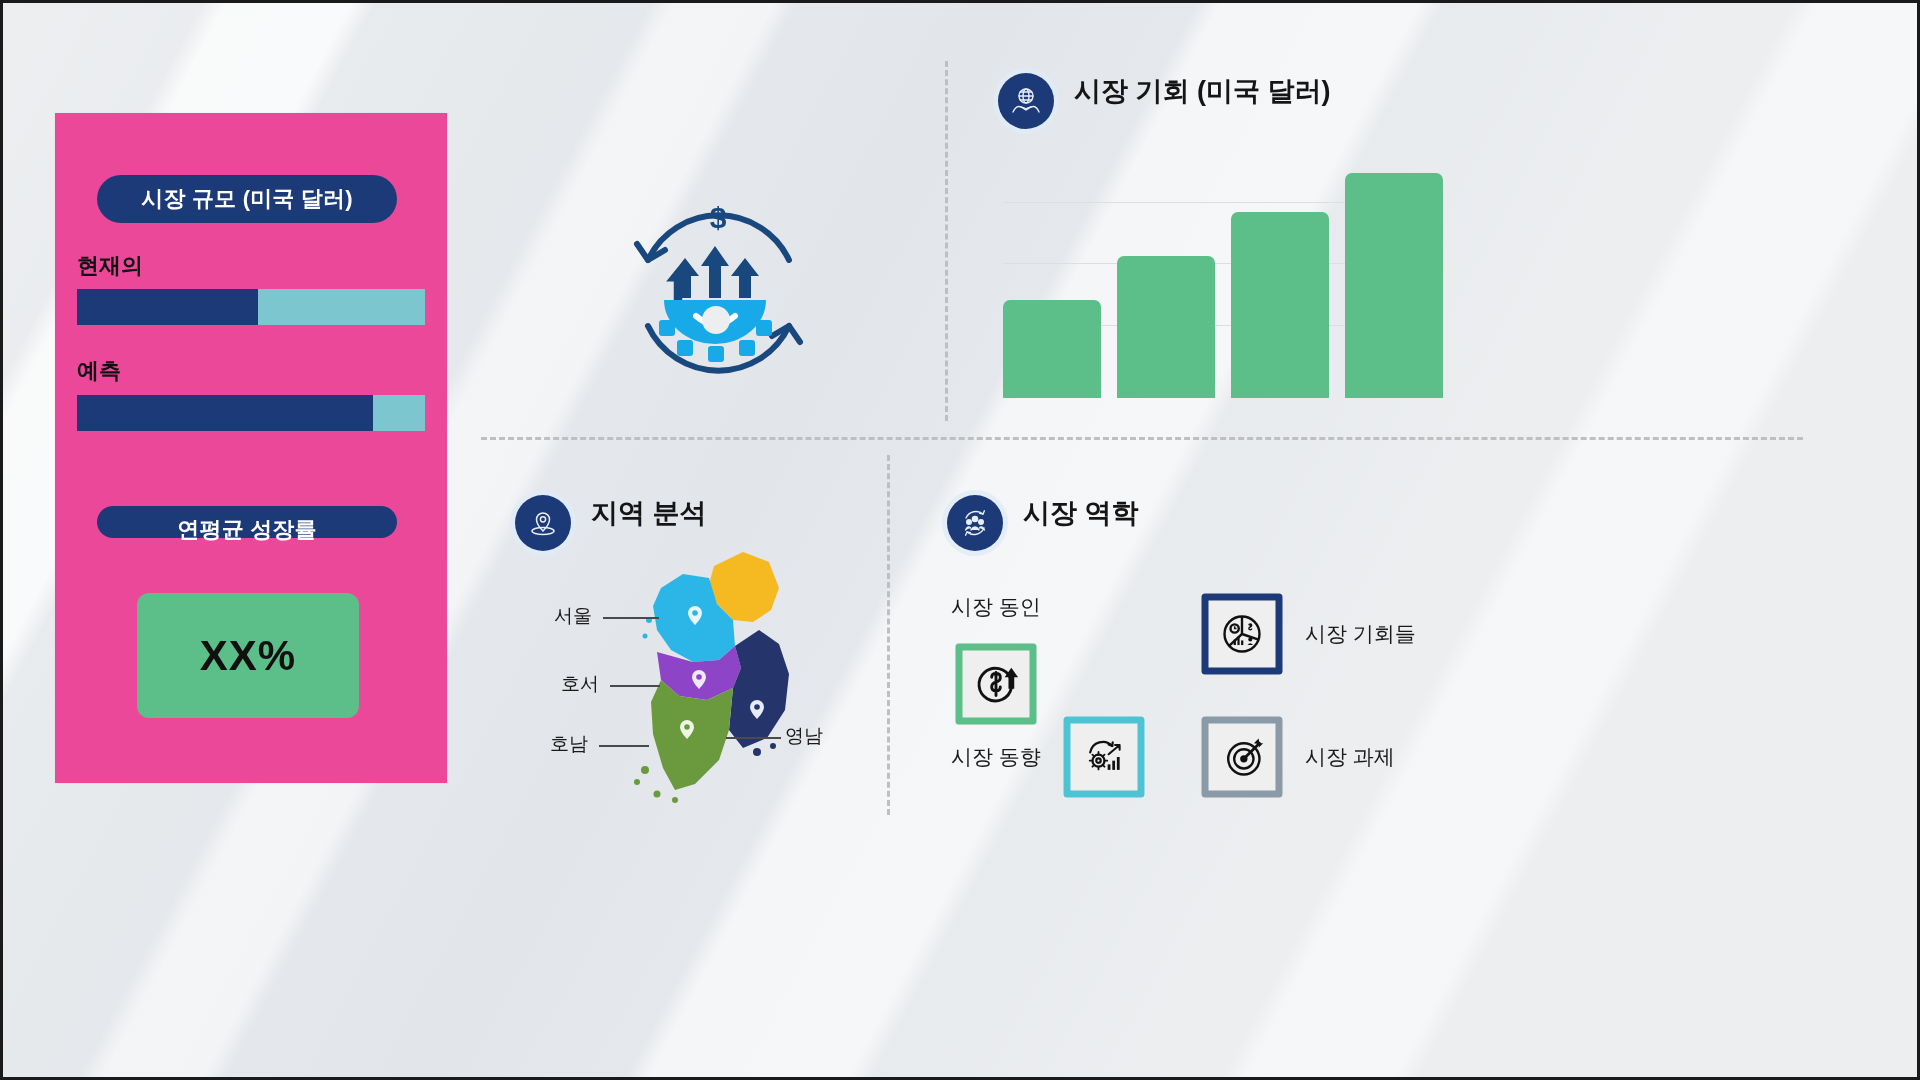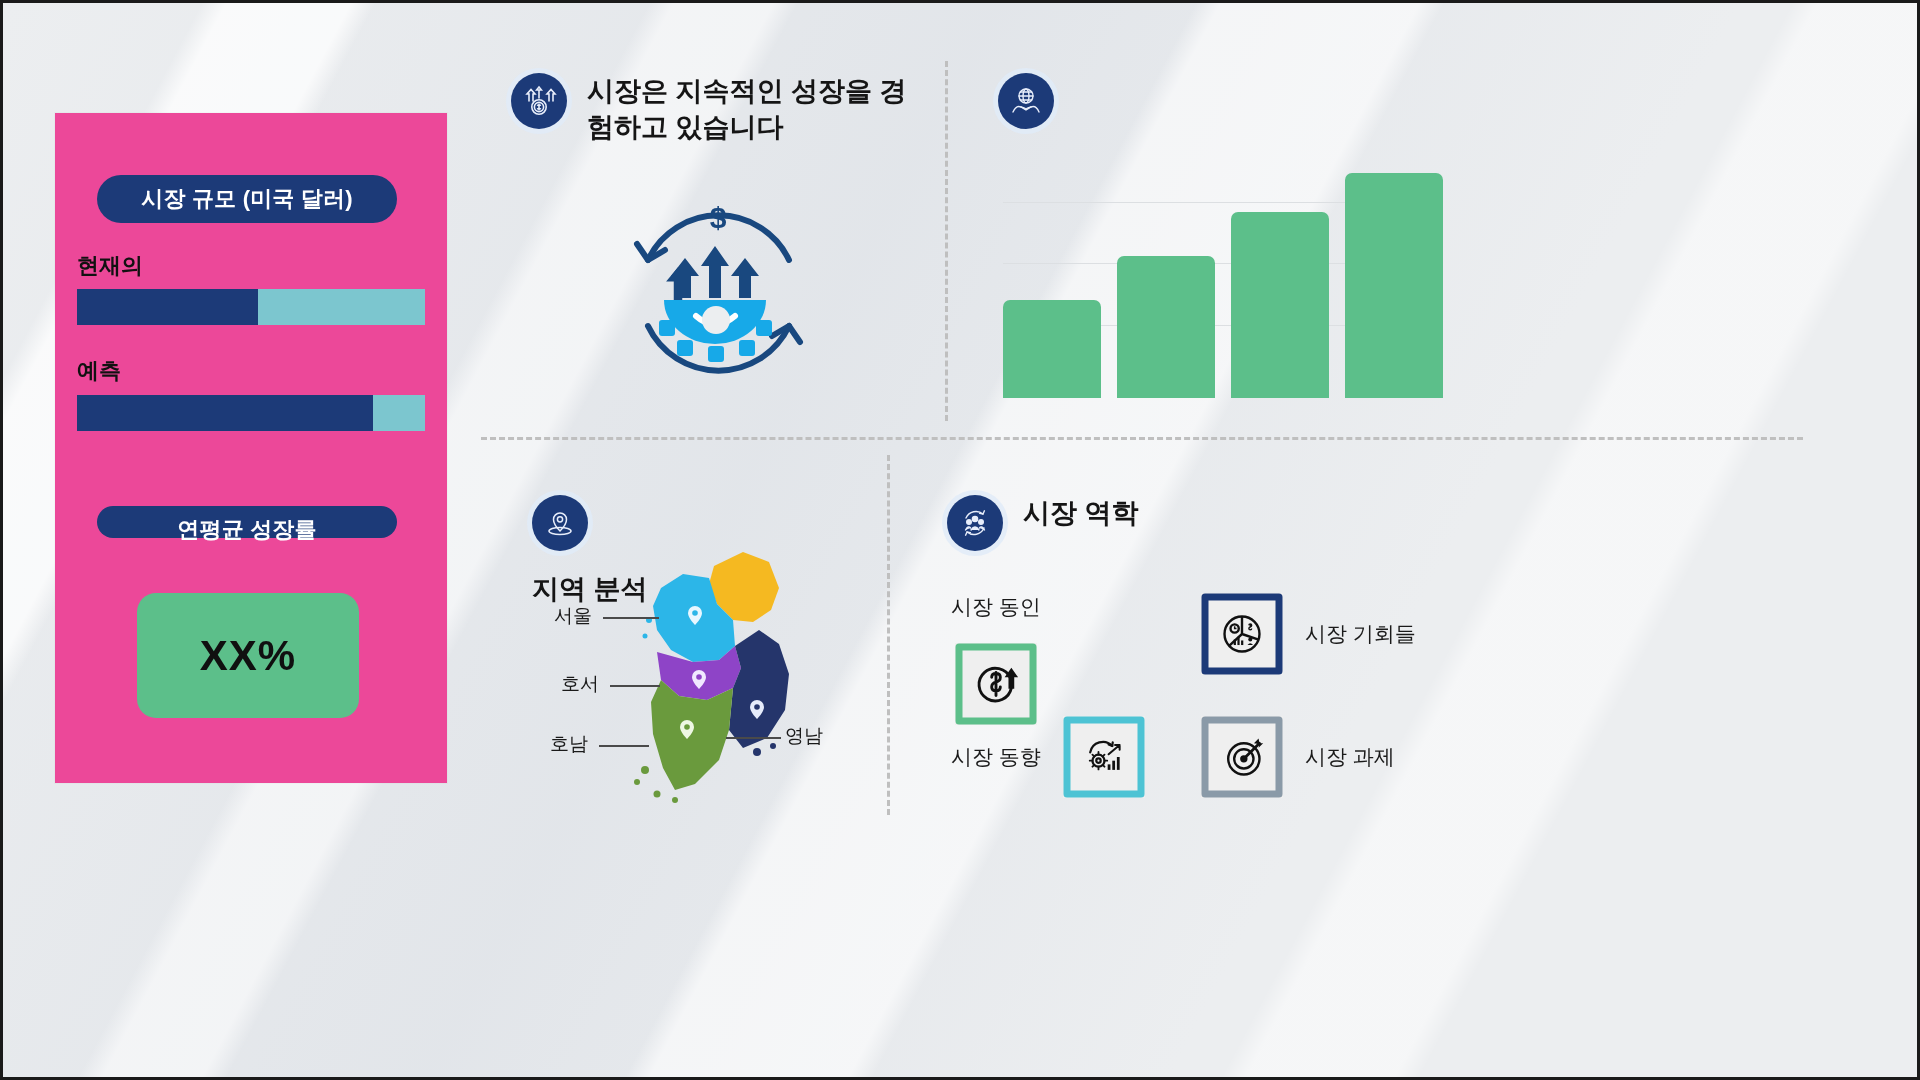--- a/index.html
+++ b/index.html
@@ -60,21 +60,21 @@
   #track-forecast { top: 282px; }
   #cagr-pill {
     position: absolute; left: 42px; top: 393px;
     width: 300px; height: 32px; line-height: 48px;
     font-size: 22px;
   }
   #cagr-box {
     position: absolute; left: 82px; top: 480px;
     width: 222px; height: 125px;
     background: #5cbf8a;
-    border-radius: 19px;
+    border-radius: 12px;
     display: flex; align-items: center; justify-content: center;
     font-size: 42px; font-weight: bold; color: #101010;
     letter-spacing: 1px;
   }
 
   
   .v-divider {
     position: absolute;
     width: 0; border-left: 3px dashed #bfbfbf;
   }
@@ -95,21 +95,21 @@
     display: flex; align-items: center; justify-content: center;
     box-shadow: 0 0 0 5px rgba(225,235,248,.85);
   }
   .icon-circle svg { display: block; }
   .sec-title {
     font-size: 27px; font-weight: bold; color: #151515; line-height: 1.35;
   }
   #head-growth { left: 508px; top: 70px; width: 400px; }
   #head-growth .sec-title { max-width: 320px; }
   #head-opportunity { left: 995px; top: 70px; }
-  #head-regional { left: 529px; top: 492px; flex-direction: column; }
+  #head-regional { left: 512px; top: 492px; }
   #head-dynamics { left: 944px; top: 492px; }
 
   
   #growth-illustration { position: absolute; left: 598px; top: 185px; width: 235px; height: 210px; }
 
   
   #opportunity-chart { position: absolute; left: 1000px; top: 150px; width: 440px; height: 245px; }
   #opportunity-chart .grid {
     position: absolute; left: 0; right: 0; height: 0;
     border-top: 1px solid #dcdfe2;
@@ -182,33 +182,20 @@
 
     <div id="cagr-pill" class="pill">연평균 성장률</div>
 
     <div id="cagr-box">XX%</div>
   </div>
 
   <div id="div-v-top" class="v-divider"></div>
   <div id="div-h-mid" class="h-divider"></div>
   <div id="div-v-bot" class="v-divider"></div>
 
-  <div id="head-growth" class="sec-head">
-    <div class="icon-circle">
-      <svg width="36" height="36" viewBox="0 0 36 36" fill="none" stroke="#e8eefb" stroke-width="1.6" stroke-linecap="round">
-        <path d="M8 18 L8 11 L6 11 L10 6.5 L14 11 L12 11 L12 18"></path>
-        <path d="M28 18 L28 11 L26 11 L30 6.5 L34 11 L32 11 L32 18"></path>
-        <path d="M18 15 L18 7 L15.6 7 L18 4 L20.4 7 L18 7"></path>
-        <circle cx="18" cy="24" r="7.2"></circle>
-        <circle cx="18" cy="24" r="4.6"></circle>
-        <path d="M18 21.2 v5.6 M16.6 22.2 h2.8 M16.6 25.8 h2.8"></path>
-      </svg>
-    </div>
-    <div class="sec-title">시장은 지속적인 성장을 경험하고 있습니다</div>
-  </div>
 
   <div id="growth-illustration">
     <svg viewBox="0 0 235 210" width="235" height="210" fill="none">
 
       <g stroke="#19487f" stroke-width="6" stroke-linecap="round" fill="none">
         <path d="M47 72 A78 78 0 0 1 188 72"></path>
         <path d="M188 138 A78 78 0 0 1 47 138"></path>
       </g>
       <path d="M47 72 L36 56 M47 72 L64 62" stroke="#19487f" stroke-width="6" stroke-linecap="round"></path>
       <path d="M188 138 L199 154 M188 138 L171 148" stroke="#19487f" stroke-width="6" stroke-linecap="round"></path>
@@ -240,20 +227,21 @@
   <div id="head-opportunity" class="sec-head">
     <div class="icon-circle">
       <svg width="36" height="36" viewBox="0 0 36 36" fill="none" stroke="#e8eefb" stroke-width="1.4" stroke-linecap="round">
         <circle cx="18" cy="13" r="7"></circle>
         <ellipse cx="18" cy="13" rx="3" ry="7"></ellipse>
         <path d="M11 13 h14 M12.2 9 h11.6 M12.2 17 h11.6"></path>
         <path d="M5 29 q3 -7 8 -5 l5 3 l5 -3 q5 -2 8 5"></path>
         <path d="M13 24 q5 1 5 3 q0 -2 5 -3"></path>
       </svg>
     </div>
+    <div class="sec-title">시장 기회 (미국 달러)</div>
   </div>
 
   <div id="opportunity-chart">
     <div class="grid" id="grid-0" style="top: 171.5px;"></div>
     <div class="grid" id="grid-1" style="top: 110.25px;"></div>
     <div class="grid" id="grid-2" style="top: 49px;"></div>
     <div class="chart-bar" id="bar-0" style="height: 98px; width: 98px; left: 0px; background: rgb(92, 191, 138);"></div>
     <div class="chart-bar" id="bar-1" style="height: 142.1px; width: 98px; left: 114px; background: rgb(92, 191, 138);"></div>
     <div class="chart-bar" id="bar-2" style="height: 186.2px; width: 98px; left: 228px; background: rgb(92, 191, 138);"></div>
     <div class="chart-bar" id="bar-3" style="height: 225.4px; width: 98px; left: 342px; background: rgb(92, 191, 138);"></div>

